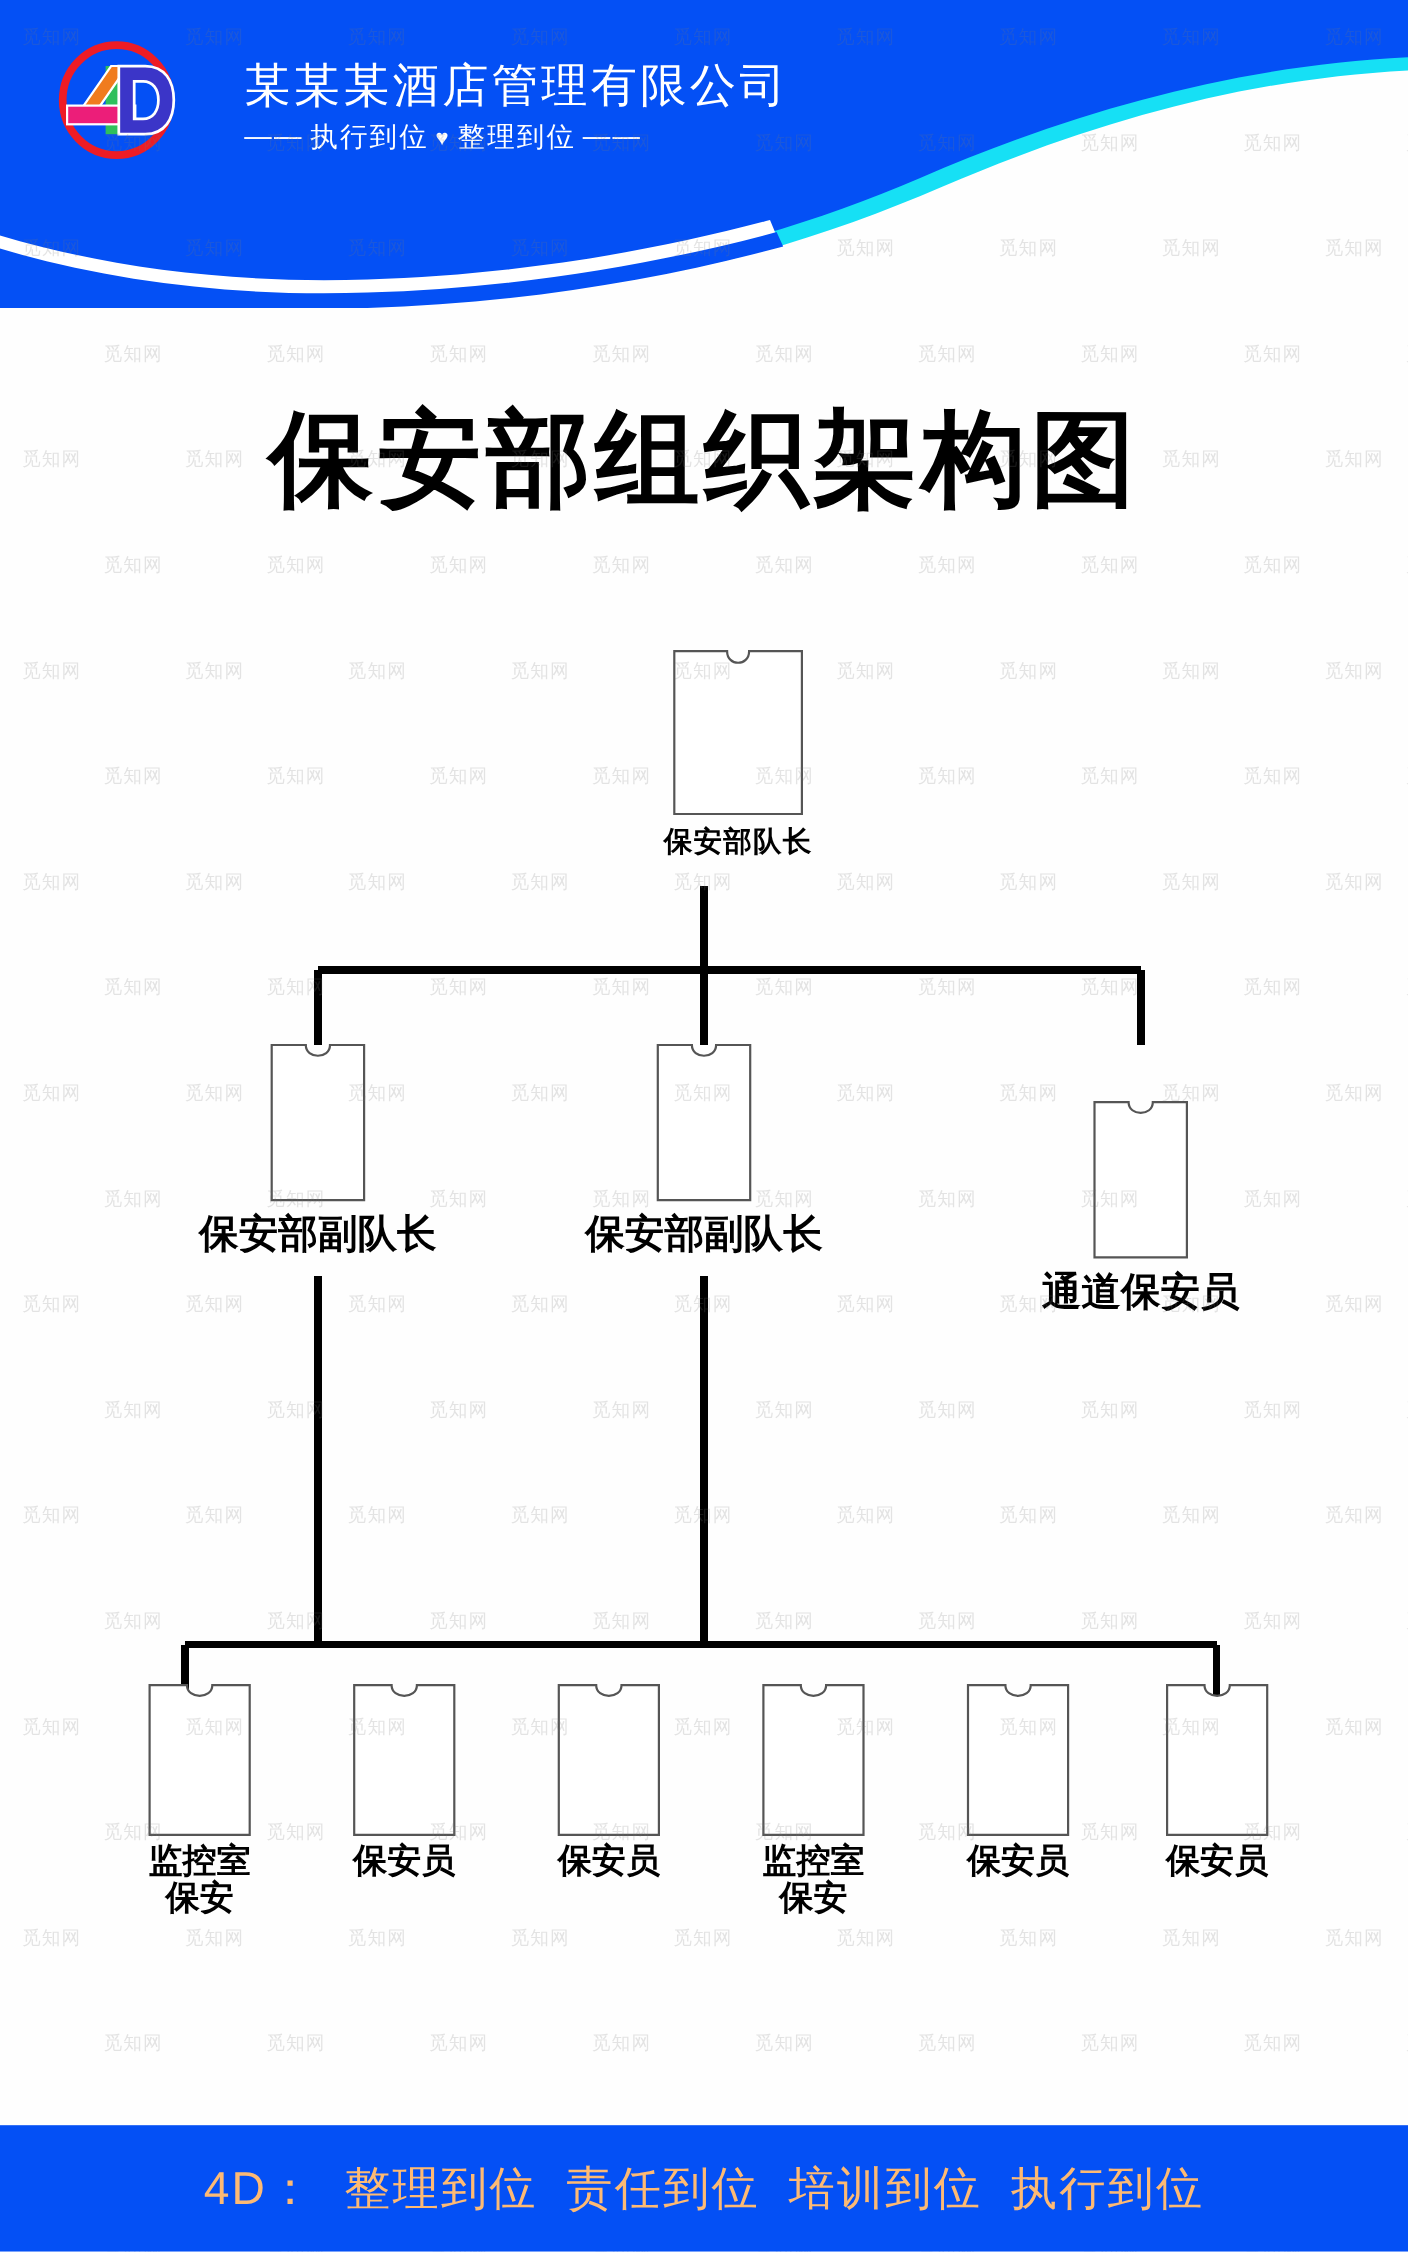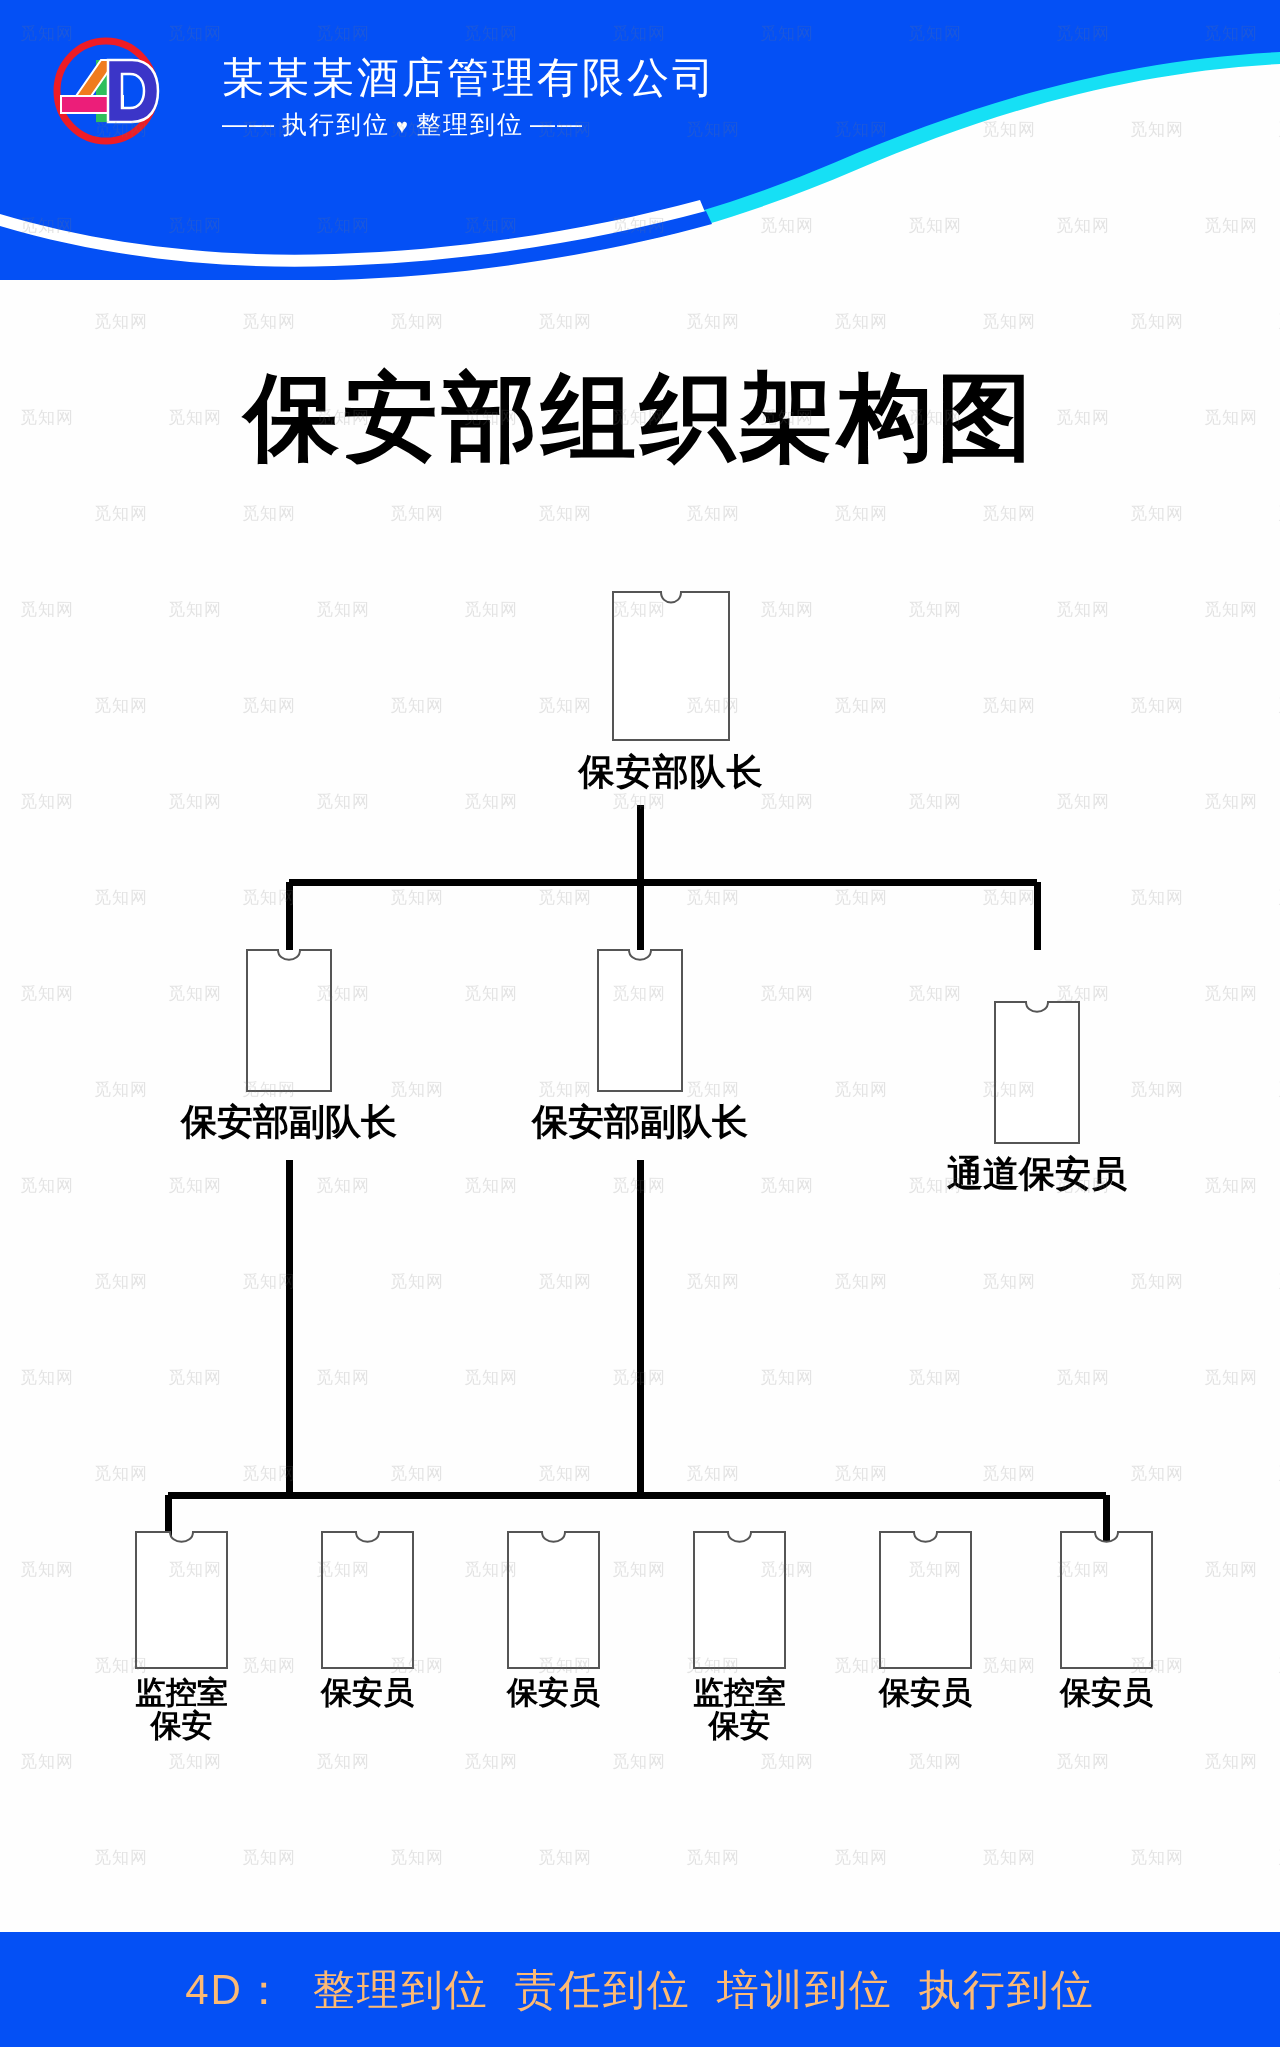--- a/index.html
+++ b/index.html
@@ -72,21 +72,21 @@
     left:50%;
     transform:translateX(-50%);
     text-align:center;
     font-weight:bold;
     color:#000000;
     white-space:nowrap;
     font-family:"DejaVu Sans","Liberation Sans",sans-serif;
   }
   .node-label.wrap { white-space:normal; width:180px; line-height:1.05; }
 
-  .lvl1 .node-label { font-size:36px; letter-spacing:1px; }
+  .lvl1 .node-label { font-size:26px; letter-spacing:1px; }
   .lvl2 .node-label { font-size:36px; letter-spacing:0px; }
   .lvl3 .node-label { font-size:31px; letter-spacing:0px; }
 
   
   .footer {
     position:absolute; left:0; bottom:0; width:1280px; height:115px;
     background:#0450F5;
     display:flex; align-items:center; justify-content:center;
   }
   .footer-text {

